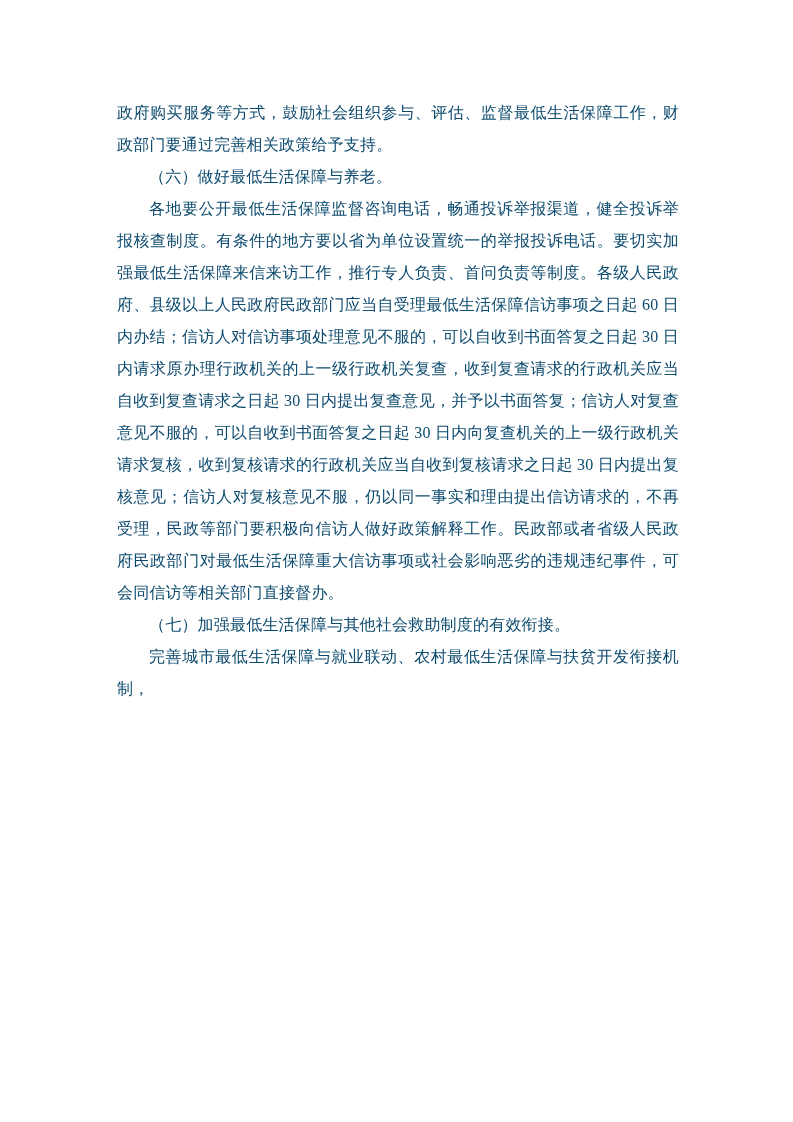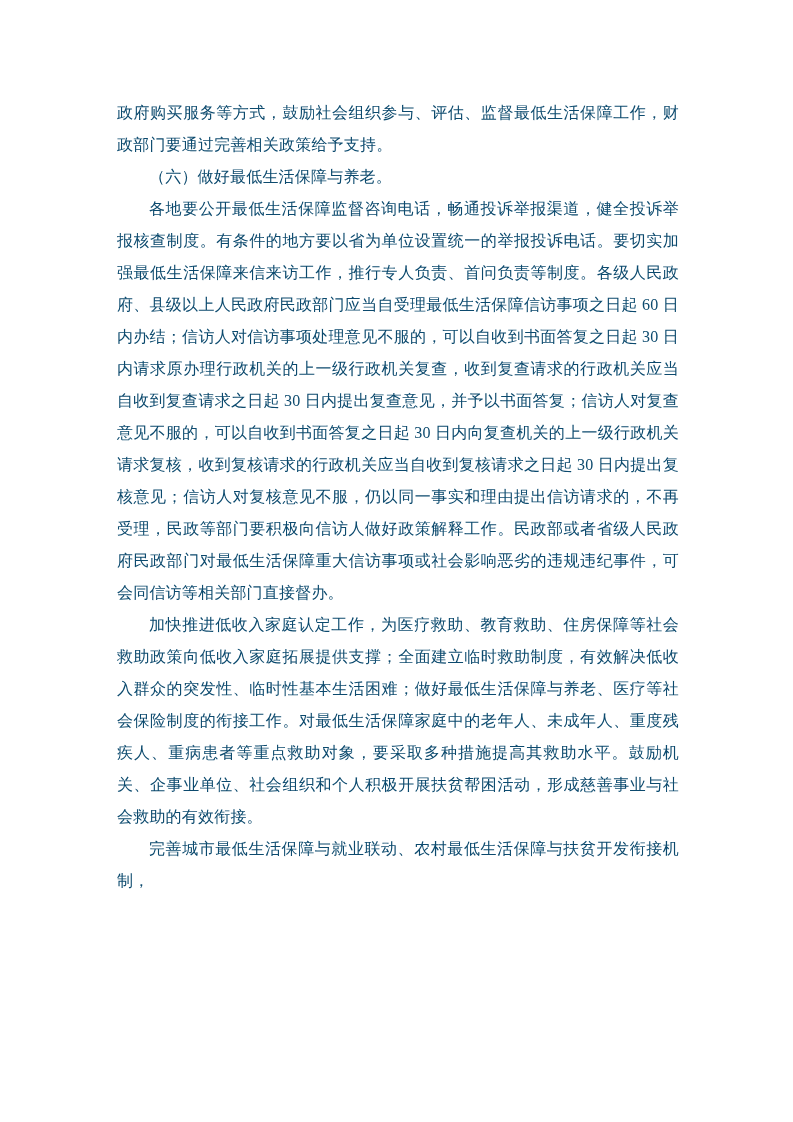--- a/index.html
+++ b/index.html
@@ -41,16 +41,16 @@
 </style>
 </head>
 <body>
 
 <div class="page">
   <div class="text-block">
 
   <p class="para">政府购买服务等方式，鼓励社会组织参与、评估、监督最低生活保障工作，财政部门要通过完善相关政策给予支持。</p>
       <p class="para indent">（六）做好最低生活保障与养老。</p>
       <p class="para indent">各地要公开最低生活保障监督咨询电话，畅通投诉举报渠道，健全投诉举报核查制度。有条件的地方要以省为单位设置统一的举报投诉电话。要切实加强最低生活保障来信来访工作，推行专人负责、首问负责等制度。各级人民政府、县级以上人民政府民政部门应当自受理最低生活保障信访事项之日起 60 日内办结；信访人对信访事项处理意见不服的，可以自收到书面答复之日起 30 日内请求原办理行政机关的上一级行政机关复查，收到复查请求的行政机关应当自收到复查请求之日起 30 日内提出复查意见，并予以书面答复；信访人对复查意见不服的，可以自收到书面答复之日起 30 日内向复查机关的上一级行政机关请求复核，收到复核请求的行政机关应当自收到复核请求之日起 30 日内提出复核意见；信访人对复核意见不服，仍以同一事实和理由提出信访请求的，不再受理，民政等部门要积极向信访人做好政策解释工作。民政部或者省级人民政府民政部门对最低生活保障重大信访事项或社会影响恶劣的违规违纪事件，可会同信访等相关部门直接督办。</p>
-      <p class="para indent">加快推进低收入家庭认定工作，为医疗救助、教育救助、住房保障等社会救助政策向低收入家庭拓展提供支撑；全面建立临时救助制度，有效解决低收入群众的突发性、临时性基本生活困难；做好最低生活保障与养老、医疗等社会保险制度的衔接工作。对最低生活保障家庭中的老年人、未成年人、重度残疾人、重病患者等重点救助对象，要采取多种措施提高其救助水平。鼓励机关、企事业单位、社会组织和个人积极开展扶贫帮困活动，形成慈善事业与社会救助的有效衔接。</p>
+      <p class="para indent">（七）加强最低生活保障与其他社会救助制度的有效衔接。</p>
       <p class="para indent">完善城市最低生活保障与就业联动、农村最低生活保障与扶贫开发衔接机制，</p>
     </div>
 </div>
 
 </body></html>

